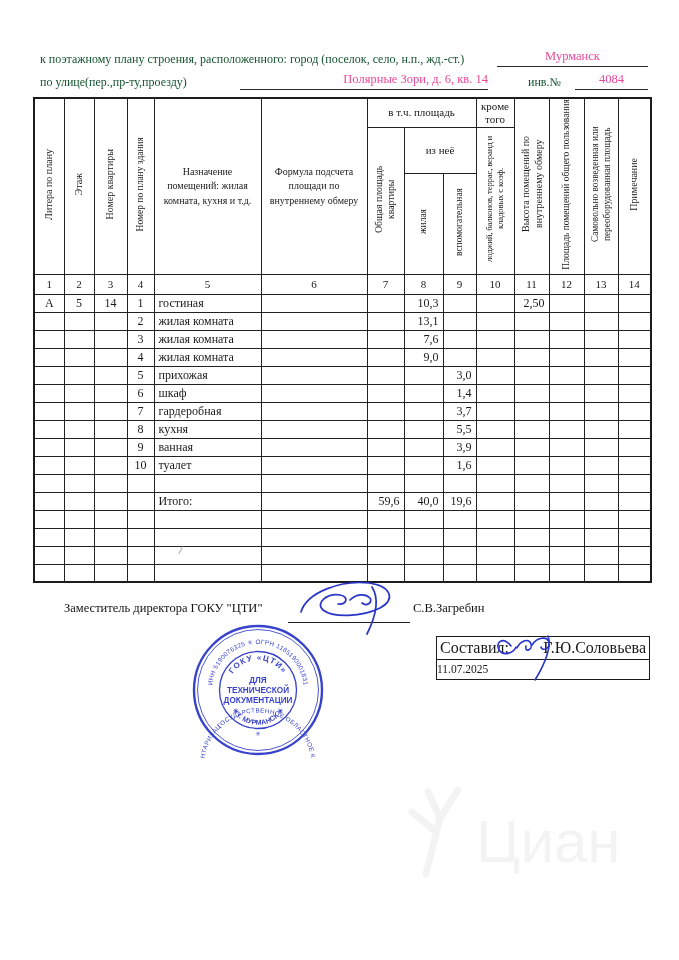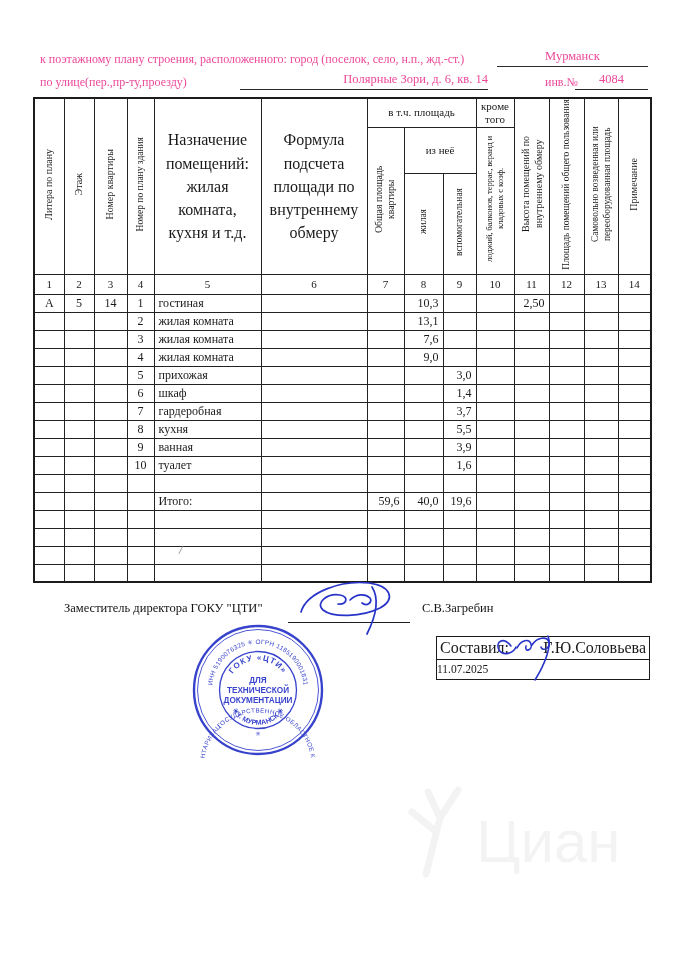--- a/index.html
+++ b/index.html
@@ -12,39 +12,39 @@
     overflow:hidden;
   }
   .page { position:absolute; inset:0; }
 
   
   .doc-title {
     position:absolute; top:21px; left:0; width:679px;
     text-align:center; font-size:19px; font-weight:600;
     letter-spacing:7px; color:#111;
   }
-  .hline-label { position:absolute; font-size:12px; color:#ec4899; white-space:nowrap; }
+  .hline-label { position:absolute; font-size:12px; color:#14532d; white-space:nowrap; }
   .uval {
     position:absolute; text-align:center; font-size:12.5px; color:#ec4899;
     border-bottom:1.6px solid #2a2a2a; padding-bottom:2px; white-space:nowrap;
   }
 
   
   table.expl {
     position:absolute; left:33px; top:97px;
     border-collapse:collapse; table-layout:fixed;
     width:617px;
   }
   table.expl th, table.expl td {
     border:1.6px solid #222; padding:0; margin:0;
     font-weight:normal; overflow:hidden;
   }
   table.expl { border:2.2px solid #1c1c1c; }
   th { vertical-align:middle; text-align:center; }
-  .hdr-h { font-size:16px; line-height:1.45; padding:2px 4px !important; }
+  .hdr-h { font-size:10px; line-height:1.45; padding:2px 4px !important; }
   .grp { font-size:11px; line-height:1.15; }
   .vt {
     display:inline-block;
     writing-mode:vertical-rl; transform:rotate(180deg);
     font-size:10px; line-height:1.25; white-space:normal;
   }
   .vt.sm   { font-size:9.5px; }
   .vt.c7v  { height:82px; font-size:9.8px; }
   .vt.c10v { height:126px; font-size:8.8px; letter-spacing:-0.2px; line-height:1.3; }
   .vt.c11v { height:136px; line-height:1.3; }
@@ -92,21 +92,21 @@
 <body>
 
 <div class="page">
 
 
   <div class="hline-label" style="left:40px; top:52px;">к поэтажному плану строения, расположенного: город (поселок, село, н.п., жд.-ст.)</div>
   <div class="uval" style="left:497px; top:49px; width:151px;">Мурманск</div>
 
   <div class="hline-label" style="left:40px; top:75px;">по улице(пер.,пр-ту,проезду)</div>
   <div class="uval" style="left:240px; top:72px; width:248px;text-align:right;">Полярные Зори, д. 6, кв. 14</div>
-  <div class="hline-label" style="left:545px; top:75px;">инв.№</div>
+  <div class="hline-label" style="left:528px; top:75px;">инв.№</div>
   <div class="uval" style="left:575px; top:72px; width:73px;">4084</div>
 
   <table class="expl">
     <colgroup>
       <col style="width:30px">
         <col style="width:30px">
         <col style="width:33px">
         <col style="width:27px">
       <col style="width:107px">
         <col style="width:106px">
@@ -424,21 +424,21 @@
 
   <div class="sig-label" style="left:64px; top:601px;">Заместитель директора ГОКУ "ЦТИ"</div>
   <div class="sig-line"></div>
   <svg class="sig-svg" style="left:295px; top:574px;" width="115" height="64" viewBox="0 0 115 64">
     <g fill="none" stroke="#2834c8" stroke-width="1.7" stroke-linecap="round">
       <path d="M6 38 C 12 18, 46 6, 74 9 C 96 12, 101 25, 85 34 C 67 43, 38 44, 28 36 C 20 29, 32 19, 45 21 C 55 23, 51 31, 43 30"></path>
       <path d="M55 26 C 61 20, 70 19, 75 24 C 78 28, 72 33, 67 29"></path>
       <path d="M77 13 C 84 24, 82 40, 72 60"></path>
     </g>
   </svg>
-  <div class="sig-label" style="left:422px; top:601px;">С.В.Загребин</div>
+  <div class="sig-label" style="left:413px; top:601px;">С.В.Загребин</div>
 
   <svg class="stamp" viewBox="0 0 136 136">
     <g fill="none" stroke="#2834c8">
       <circle cx="68" cy="68" r="64" stroke-width="2.4"></circle>
       <circle cx="68" cy="68" r="60.5" stroke-width="0.9"></circle>
       <circle cx="68" cy="68" r="38.5" stroke-width="1.3"></circle>
     </g>
     <defs>
       <path id="ringOuter" d="M 29.8 106.2 A 54 54 0 1 1 29.7 106.3"></path>
       <path id="ringInn" d="M 28.2 91 A 46 46 0 1 1 107.8 91"></path>

